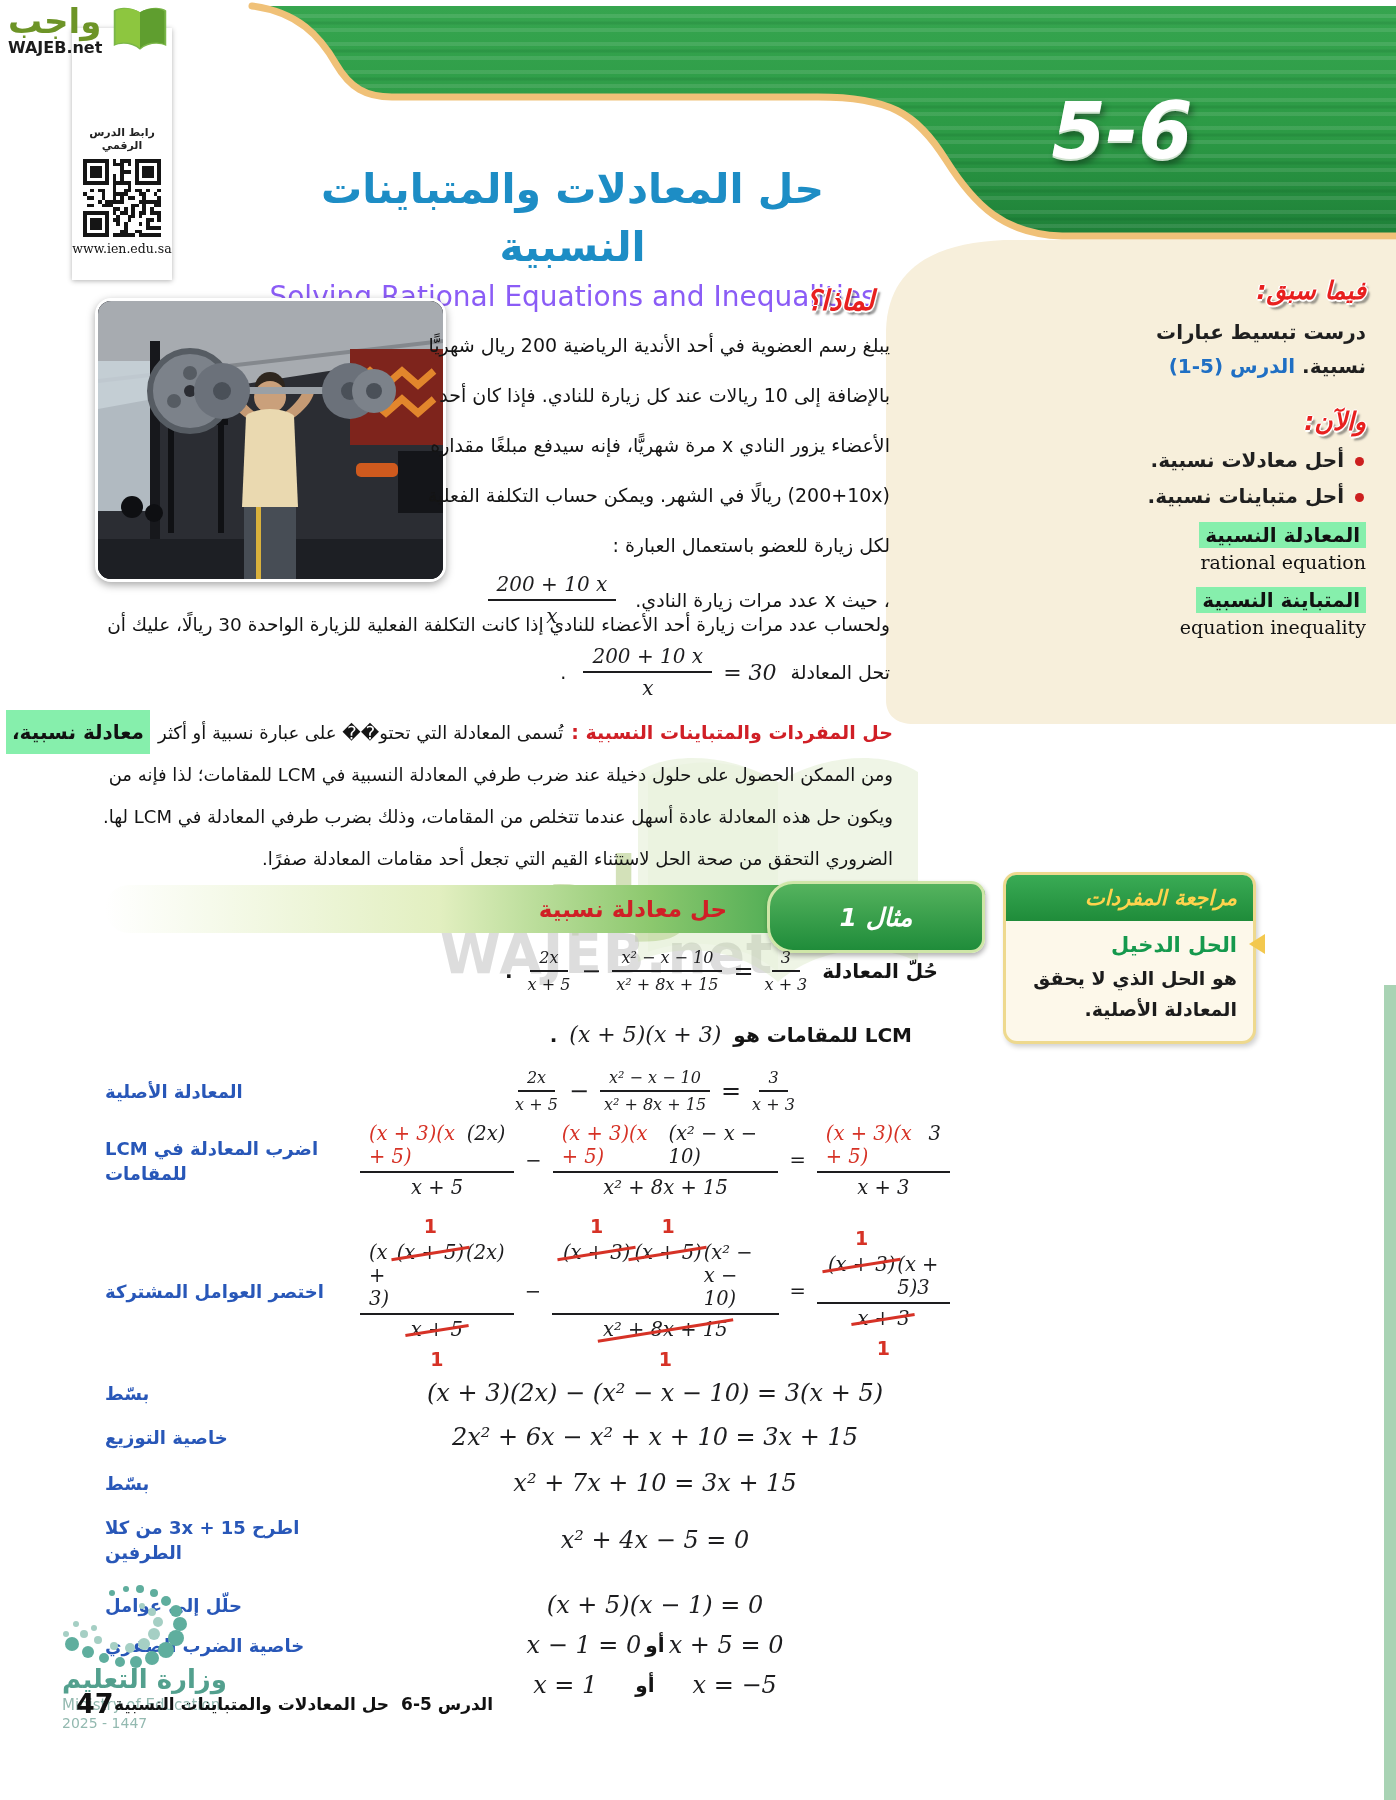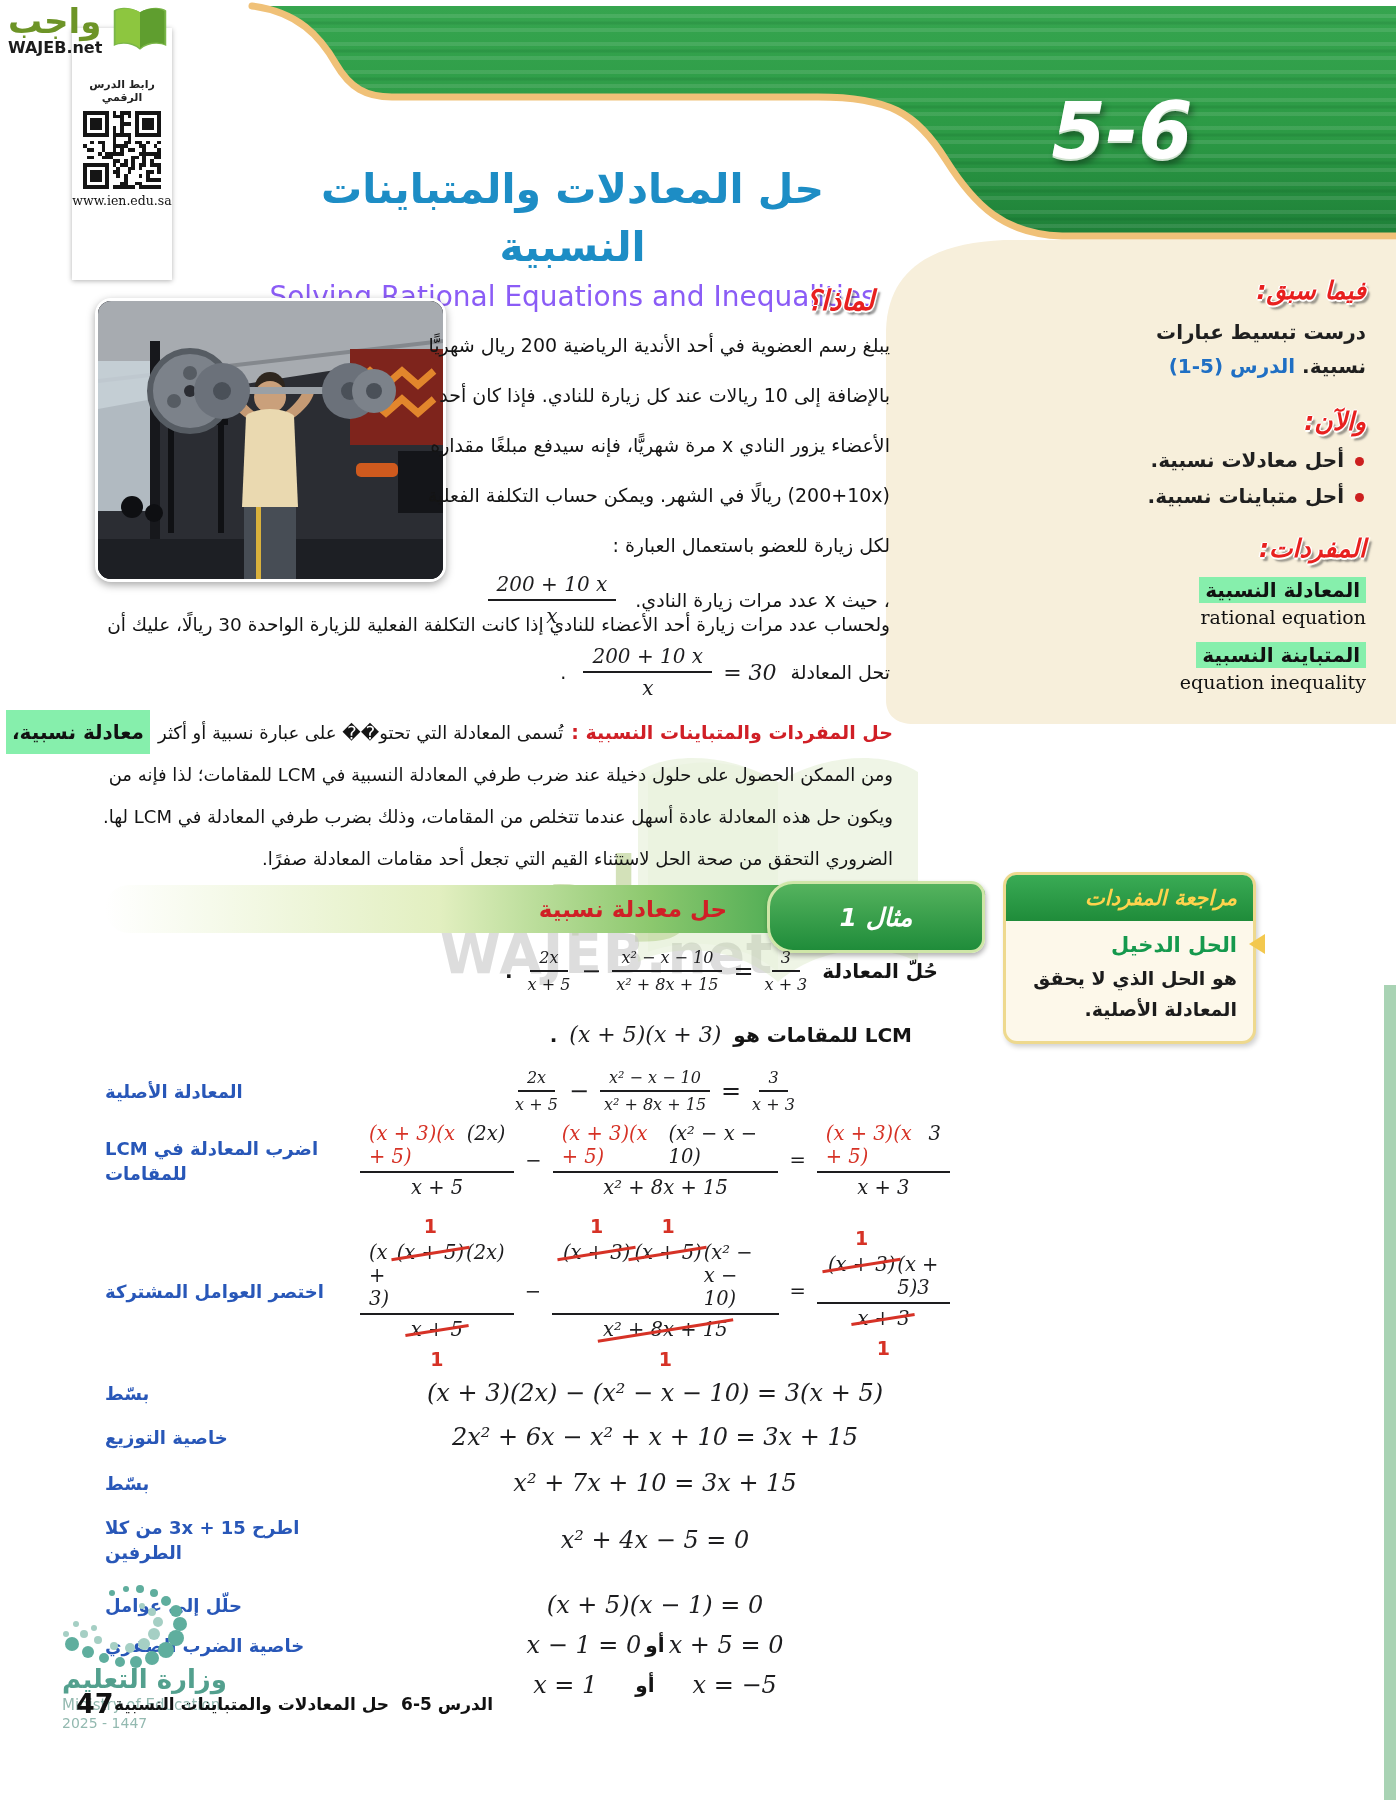--- a/index.html
+++ b/index.html
@@ -23,21 +23,21 @@
      text-shadow:0 2px 0 #cfe3cf, 3px 5px 7px rgba(0,0,0,.45);}
 
   
   #wajeb-logo{left:8px;top:4px;z-index:4;display:flex;align-items:flex-start;gap:8px;}
   #wajeb-ar{font-size:34px;font-weight:bold;color:#6d9427;line-height:34px;}
   #wajeb-net{font-size:16px;font-weight:bold;color:#1c1c1c;}
 
   
   #qr-card{left:72px;top:28px;width:100px;height:252px;background:#fff;z-index:3;
            box-shadow:0 1px 5px rgba(0,0,0,.3);text-align:center;}
-  #qr-label{margin-top:50px;font-size:11px;font-weight:bold;color:#222;}
+  #qr-label{margin-top:98px;font-size:11px;font-weight:bold;color:#222;}
   #qr-svg{width:78px;height:78px;margin:7px auto 4px;display:block;background:#fff;}
   #qr-url{font-size:12.5px;color:#111;font-family:"DejaVu Serif",serif;}
 
   
   #title-block{left:250px;top:160px;width:645px;text-align:center;z-index:3;}
   #title-ar{font-size:41px;font-weight:bold;color:#1d8dc5;line-height:58px;}
   #title-en{font-size:28px;font-weight:normal;color:#8b5cf6;margin-top:4px;}
 
   
   .redh{color:#e8201f;font-weight:bold;font-style:italic;
@@ -366,21 +366,20 @@
     <div class="sline">درست تبسيط عبارات</div>
     <div class="sline" style="margin-top:4px;">
       <span>نسبية.</span>
       <span class="blue-link">الدرس (5-1)</span>
     </div>
     <div class="redh" style="margin-top:26px;">والآن:</div>
     <div>
         <div class="bull">أحل معادلات نسبية.</div>
         <div class="bull">أحل متباينات نسبية.</div>
       </div>
-    <div class="redh" style="margin-top:26px;">المفردات:</div>
     <div id="vocab-list">
         <div class="vocab-item"><span class="hl">المعادلة النسبية</span><div class="ven">rational equation</div></div>
         <div class="vocab-item"><span class="hl">المتباينة النسبية</span><div class="ven">equation inequality</div></div>
       </div>
   </div>
 
   <div class="abs redh" id="why-h">لماذا؟</div>
 
   <div class="abs" id="photo">
     <svg width="345" height="278" viewBox="0 0 345 278">

